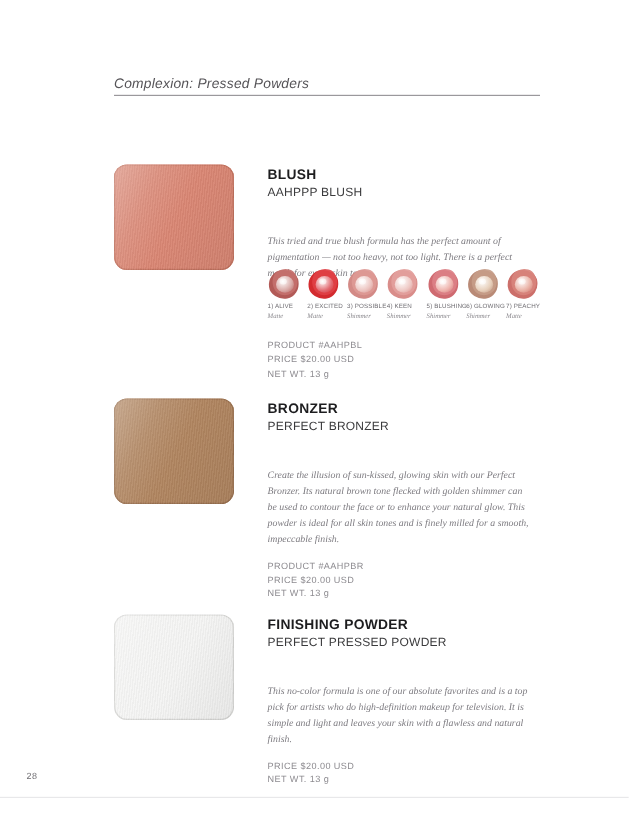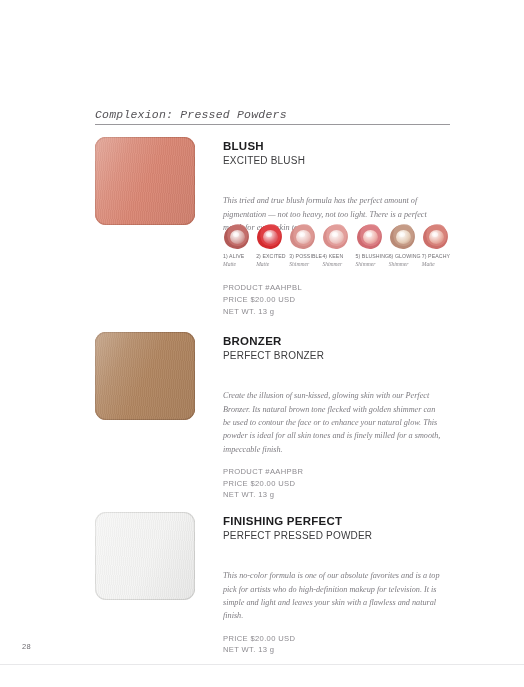--- a/index.html
+++ b/index.html
@@ -22,27 +22,26 @@
   }
 
   
   .page-header {
     position: absolute;
     left: 95px;
     top: 64px;
     width: 355px;
   }
   .page-header .header-title {
-    font-family: Liberation Mono, monospace;
+    font-family: Liberation Sans, sans-serif;
     font-style: italic;
     font-size: 11.5px;
     color: #555357;
     letter-spacing: 0.2px;
     white-space: nowrap;
-    margin-top: 44px;
   }
   .page-header .header-rule {
     margin-top: 3px;
     height: 1px;
     background: #9a989c;
     width: 100%;
   }
 
   
   .product {
@@ -227,21 +226,21 @@
   </div>
 
   <div class="product" style="top:137px;">
     <div class="product-inner">
       <div class="pan" style="background: rgb(217, 134, 115); box-shadow: rgb(194, 114, 95) 0px 0px 0px 1px inset;">
         <div class="pan-grain"></div>
         <div class="pan-sheen"></div>
       </div>
       <div class="info">
         <div class="prod-name">BLUSH</div>
-        <div class="prod-sub">EXCITED BLUSH</div>
+        <div class="prod-sub">AAHPPP BLUSH</div>
         <div class="prod-desc">This tried and true blush formula has the perfect amount of pigmentation — not too heavy, not too light. There is a perfect match for every skin tone.</div>
       </div>
     </div>
   </div>
 
   <div class="product" style="top:216px;">
     <div class="product-inner">
       <div class="info" style="padding-top:0;">
         <div class="shades">
 
@@ -358,21 +357,21 @@
     </div>
   </div>
 
   <div class="product" style="top:512px;">
     <div class="product-inner">
       <div class="pan" style="background: rgb(244, 244, 243); box-shadow: rgb(216, 216, 214) 0px 0px 0px 1px inset;">
         <div class="pan-grain"></div>
         <div class="pan-sheen"></div>
       </div>
       <div class="info">
-        <div class="prod-name">FINISHING PERFECT</div>
+        <div class="prod-name">FINISHING POWDER</div>
         <div class="prod-sub">PERFECT PRESSED POWDER</div>
         <div class="prod-desc">This no-color formula is one of our absolute favorites and is a top pick for artists who do high-definition makeup for television. It is simple and light and leaves your skin with a flawless and natural finish.</div>
         <div class="spec">
           <div>PRICE $20.00 USD</div>
           <div>NET WT. 13 g</div>
         </div>
       </div>
     </div>
   </div>
 

